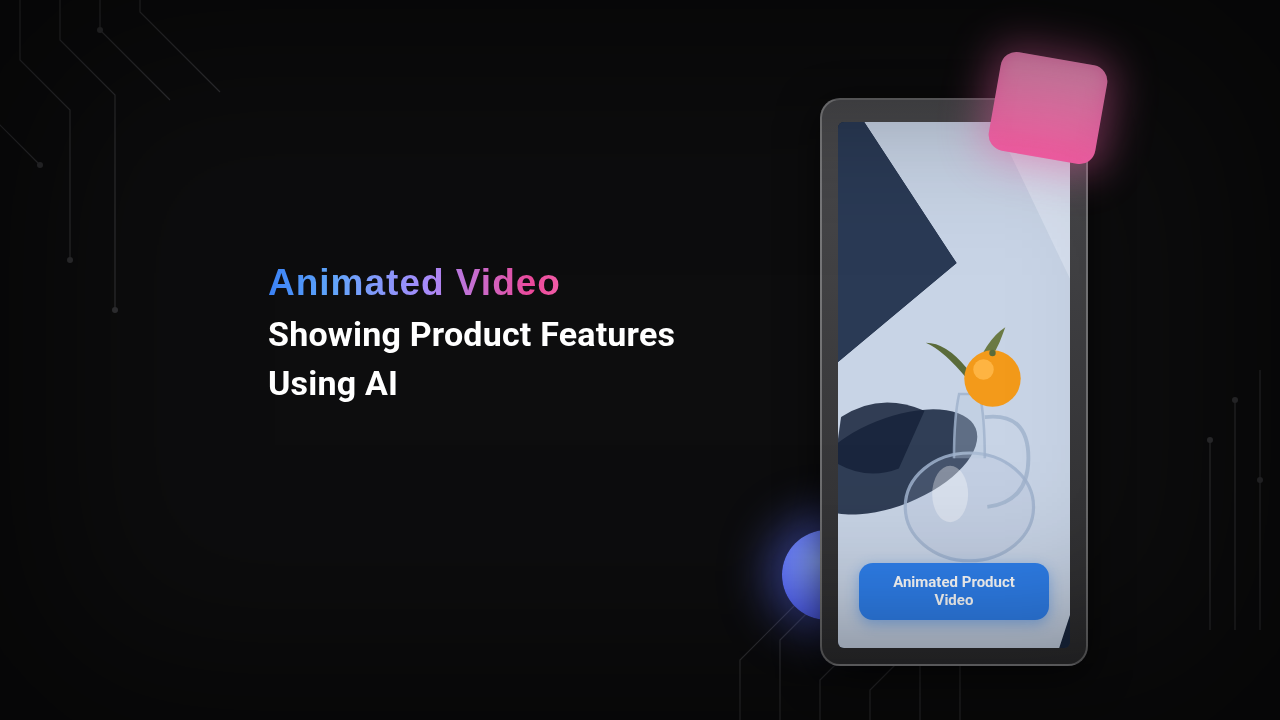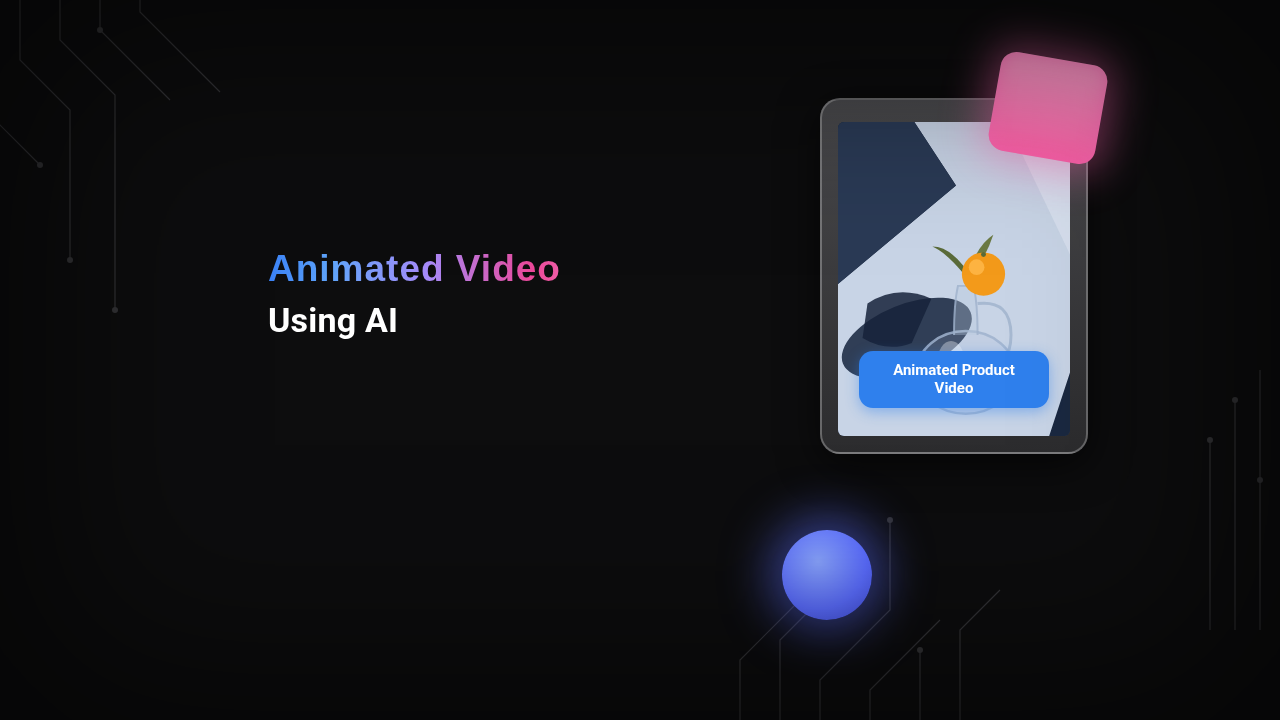--- a/index.html
+++ b/index.html
@@ -32,29 +32,30 @@
   .headline .line { display: block; white-space: nowrap; }
   .gradient-text {
     font-family: "Arial Rounded MT Bold", "Segoe UI Black", "Arial Black", sans-serif;
     font-weight: 900;
     letter-spacing: 1px;
     font-size: 37px;
     background: linear-gradient(90deg,#3b82f6 0%,#60a5fa 12%,#a78bfa 30%,#ec4899 50%,#f472b6 60%,#c084fc 78%,#818cf8 100%);
     -webkit-background-clip: text;
     background-clip: text;
     color: transparent;
+    margin-top: 14px;
   }
 
   
   .phone-wrap {
     position: absolute;
     top: 98px;
     left: 820px;
     width: 268px;
-    height: 356px;
+    height: 568px;
   }
   .phone {
     position: absolute;
     inset: 0;
     border-radius: 20px;
     border: 2px solid rgba(255,255,255,0.28);
     background: linear-gradient(180deg,#4a4a4d 0%,#2c2c2e 100%);
     box-shadow: 0 10px 40px rgba(0,0,0,0.6);
     padding: 22px 16px 16px 16px;
     display: flex;
@@ -148,20 +149,21 @@
   <path d="M20 260 L20 70"></path>
   <circle class="node" cx="20" cy="70" r="3"></circle>
   <path d="M45 260 L45 30"></path>
   <circle class="node" cx="45" cy="30" r="3"></circle>
   <path d="M70 260 L70 0"></path>
   <circle class="node" cx="70" cy="110" r="3"></circle>
 </svg>
 
 <h1 class="headline">
   <span class="line gradient-text">Animated Video</span>
+  <span class="line">Showing Product Features</span>
   <span class="line">Using AI</span>
 </h1>
 
 <div class="shape-circle"></div>
 
 <div class="phone-wrap">
   <div class="phone">
     <div class="phone-screen">
       <svg viewBox="0 0 236 410" preserveAspectRatio="xMidYMid slice">
 

